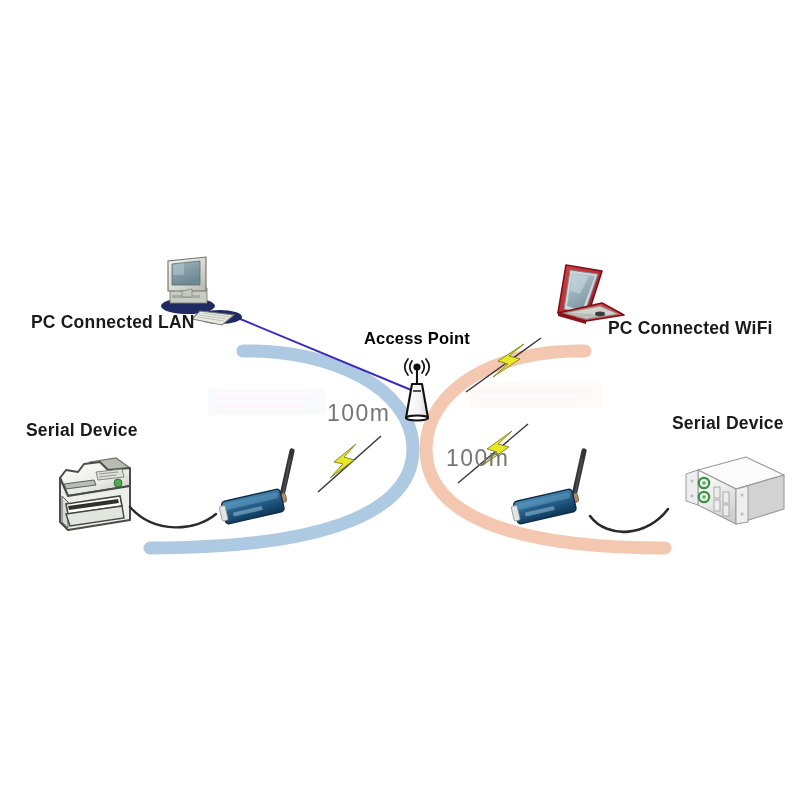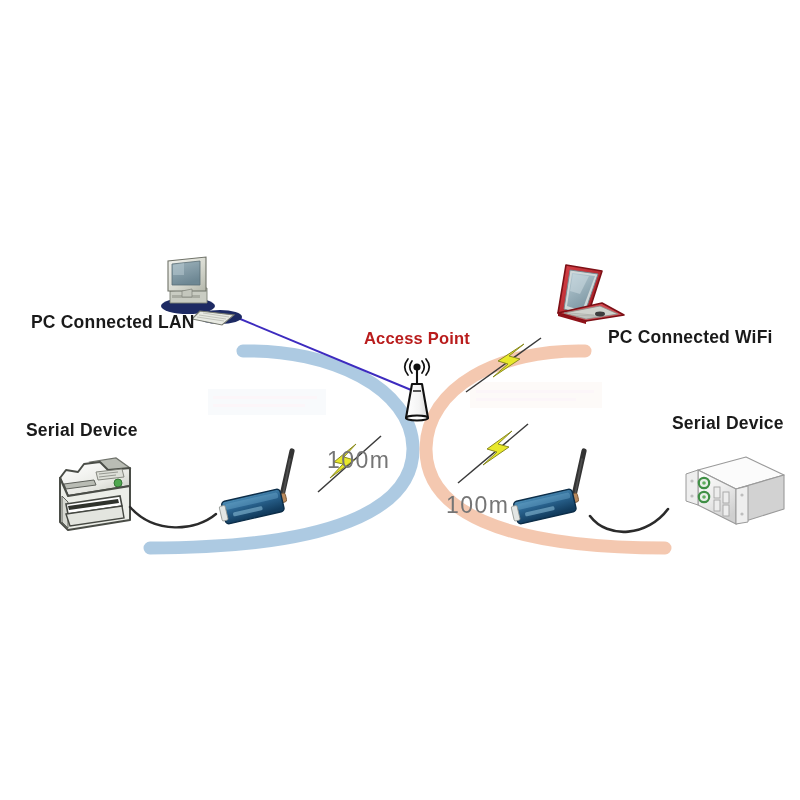--- a/index.html
+++ b/index.html
@@ -33,32 +33,31 @@
   }
   .lbl-device {
     font-weight: bold;
     font-size: 17.5px;
     color: #1a1a1a;
     letter-spacing: 0.2px;
   }
   .lbl-node {
     font-weight: bold;
     font-size: 16.5px;
-    color: #b91c1c;
+    color: #000000;
     letter-spacing: 0.2px;
   }
   .lbl-dist {
     font-weight: normal;
     font-size: 23px;
     color: #757575;
     letter-spacing: 1.5px;
-    margin-top: 47px;
   }
   #lbl-pc-lan   { left: 31px;  top: 312px; }
-  #lbl-pc-wifi  { left: 608px; top: 327px; }
+  #lbl-pc-wifi  { left: 608px; top: 318px; }
   #lbl-ap       { left: 364px; top: 329px; }
   #lbl-sd-left  { left: 26px;  top: 420px; }
   #lbl-sd-right { left: 672px; top: 413px; }
   #lbl-dist-1   { left: 327px; top: 400px; }
   #lbl-dist-2   { left: 446px; top: 445px; }
 </style>
 </head>
 <body>
 
 <div id="canvas">

